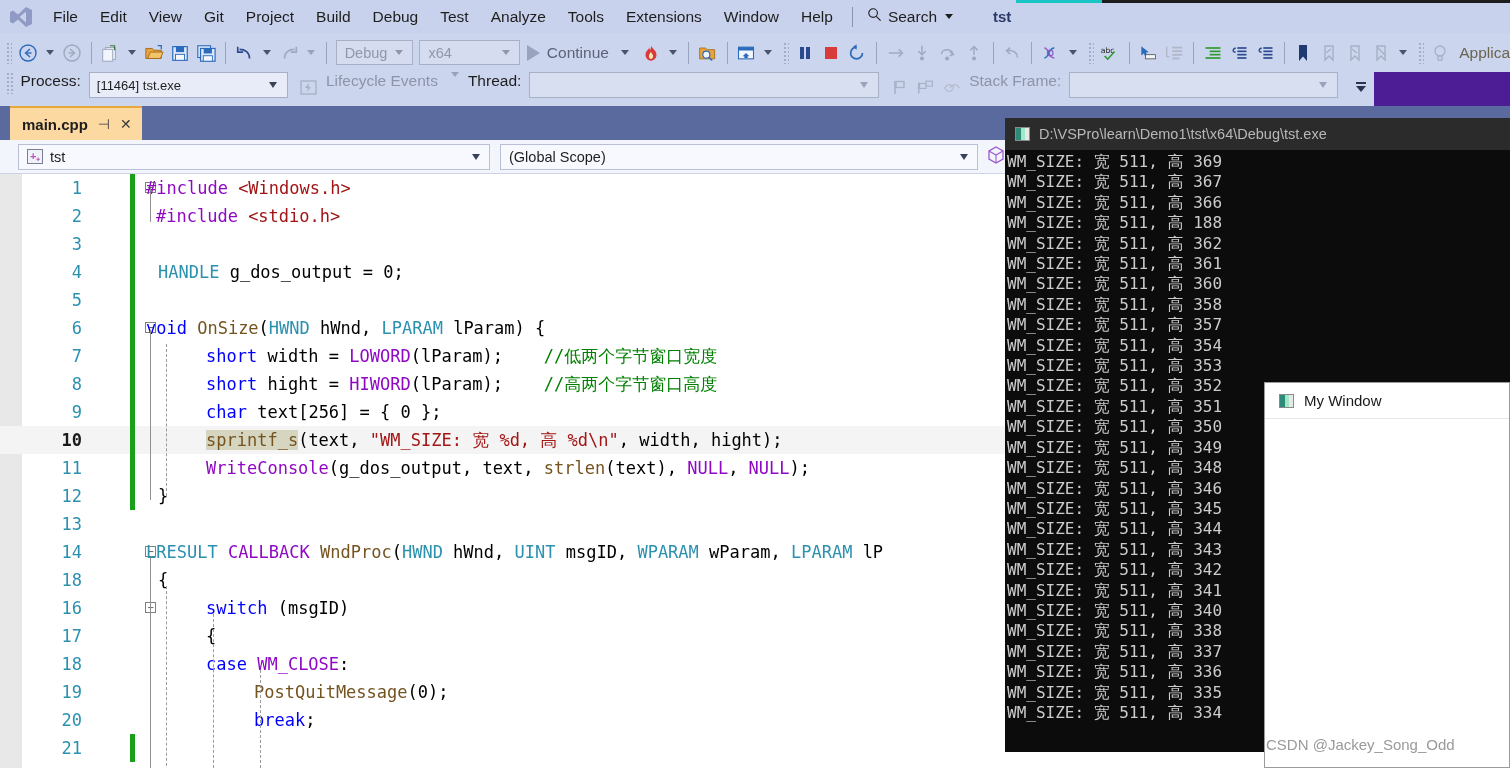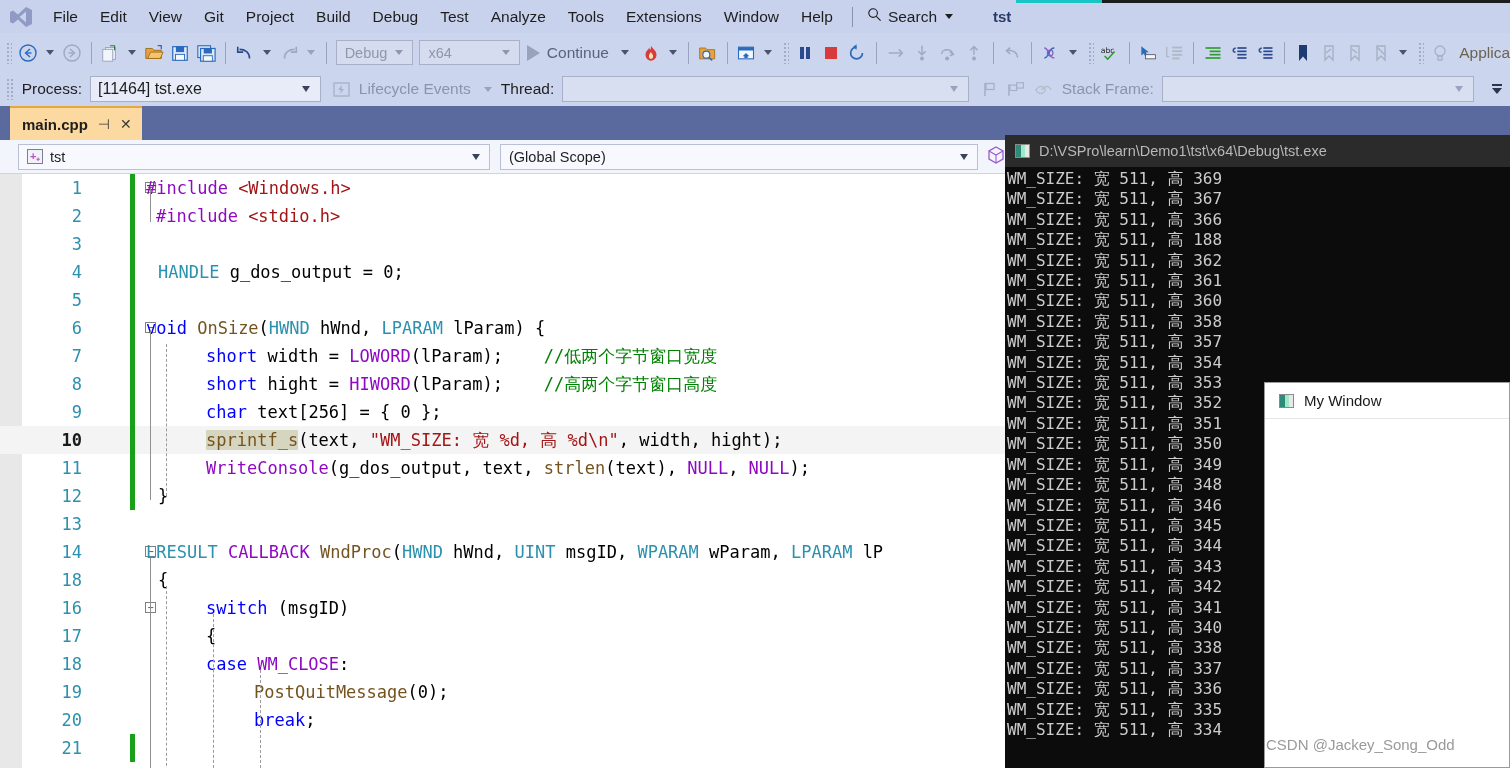--- a/index.html
+++ b/index.html
@@ -120,35 +120,35 @@
     border-bottom: 8px solid transparent;
     border-left: 13px solid #9aa3bd;
   }
   .toolbar-label {
     font-size: 15.5px; color: #6b6450; white-space: nowrap; padding-left: 6px;
   }
 
   
   .dbgbar {
     position: absolute; left: 0; top: 72px;
-    width: 1510px; height: 34px;
+    width: 1374px; height: 34px;
     background: #ccd5ee;
-    display: flex; align-items: center;
+    display: flex; align-items: flex-start;
     overflow: hidden;
   }
   .dbg-label {
     font-size: 15.5px; color: #1e1e1e; white-space: nowrap; padding: 0 8px 0 4px;
   }
   .dbg-label.dim { color: #8d94a8; }
   .dbg-combo {
     height: 26px;
     border: 1px solid #a8b0c8;
     background: #e8ecf8;
     display: flex; align-items: center;
-    font-size: 16px; color: #1e1e1e;
+    font-size: 13px; color: #1e1e1e;
     padding: 0 3px 0 7px;
   }
   .dbg-combo.empty { background: #d8dff0; }
   .dbg-combo .cb-arrow {
     width: 0; height: 0;
     border-left: 4.5px solid transparent;
     border-right: 4.5px solid transparent;
     border-top: 6px solid #3a4258;
     margin-left: auto; margin-right: 7px;
   }
@@ -267,21 +267,21 @@
   .str { color: #a31515; }   
   .typ { color: #2b91af; }   
   .fn  { color: #74531f; }   
   .pl  { color: #000000; }   
   .cm  { color: #008000; }   
   .gl  { color: #000000; }   
   .sel { background: #d5d5c0; }
 
   
   .console {
-    position: absolute; left: 1005px; top: 135px;
+    position: absolute; left: 1005px; top: 118px;
     width: 505px; height: 634px;
     background: #0c0c0c;
     overflow: hidden;
   }
   .console-title {
     height: 32px;
     background: #2b2b2b;
     display: flex; align-items: center;
     padding-left: 10px; gap: 9px;
   }

